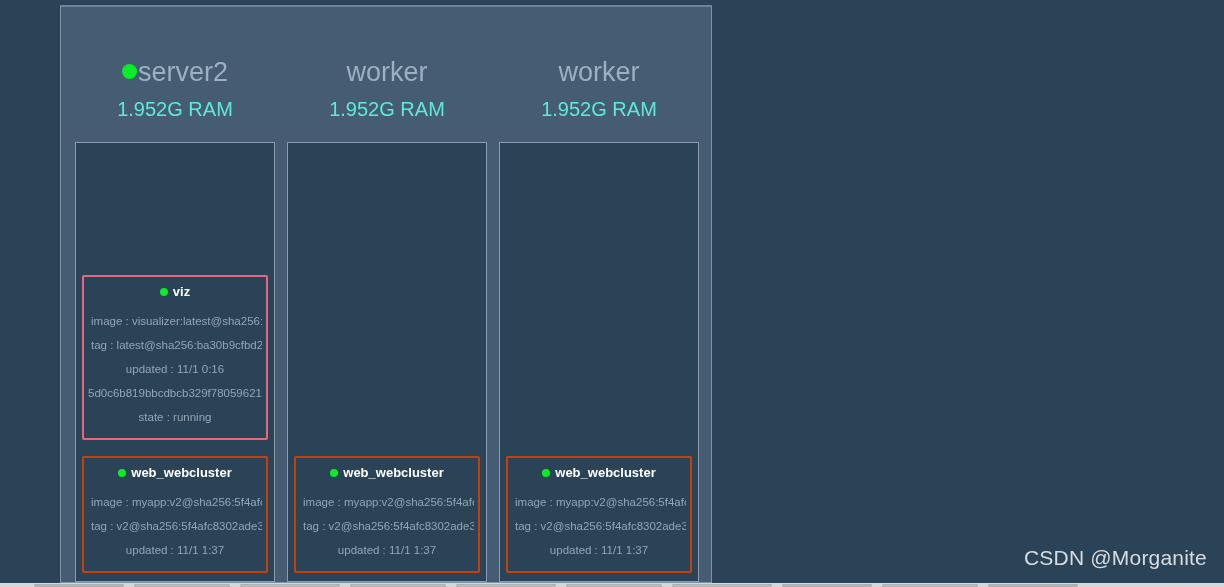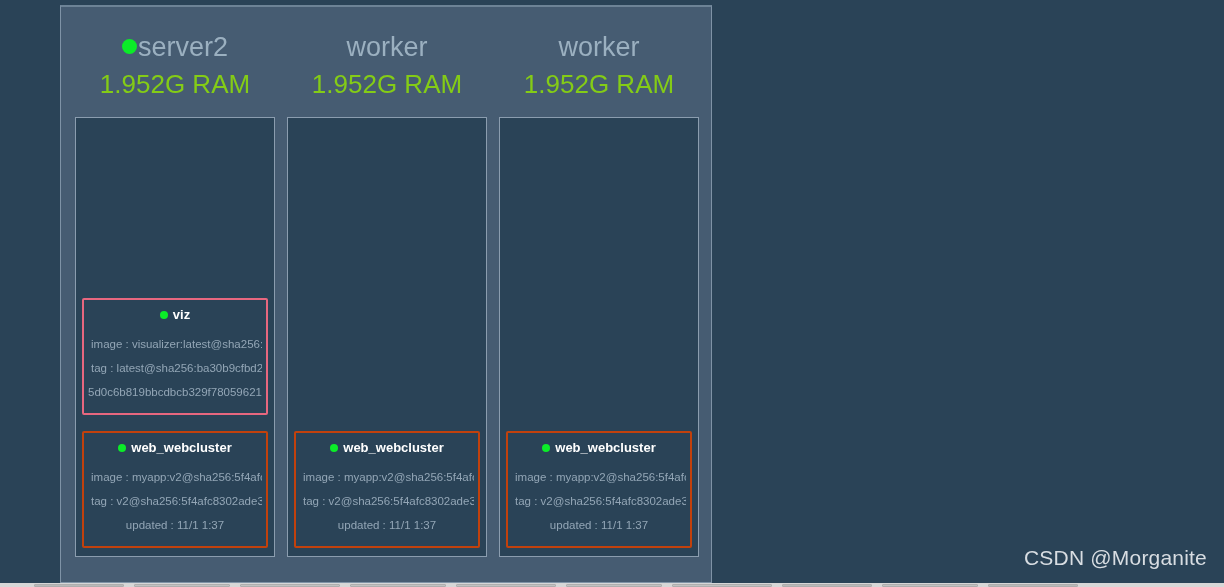--- a/index.html
+++ b/index.html
@@ -22,21 +22,21 @@
     position: absolute;
     left: 60px;
     top: 5px;
     width: 652px;
     height: 578px;
     background: #465c72;
     border: 1px solid #7f93a6;
     border-top: 2px solid #6d8396;
     display: flex;
     flex-direction: row;
-    align-items: flex-start;
+    align-items: flex-end;
     padding: 0;
   }
 
   .node-column {
     width: 200px;
     margin-left: 12px;
     margin-top: 12px;
     display: flex;
     flex-direction: column;
     align-items: stretch;
@@ -60,21 +60,21 @@
     width: 15px;
     height: 15px;
     border-radius: 50%;
     background: #0bec28;
     vertical-align: middle;
     position: relative;
     top: -2px;
     margin-right: 1px;
   }
   .node-role { font-size: 27px; color: #9bb0c0; }
-  .node-ram  { font-size: 26px; color: #84cc16; }
+  .node-ram  { font-size: 20px; color: #5eead4; }
 
   
   .node-body {
     margin-top: 14px;
     background: #2a4357;
     border: 1px solid #8b9daf;
     min-height: 440px;
     display: flex;
     flex-direction: column;
     justify-content: flex-end;
@@ -174,21 +174,23 @@
     </div>
 
     <div class="node-body">
 
       <div class="task-card state-alt">
         <div class="task-title">
           <span class="task-dot"></span><span>viz</span>
         </div>
         <div class="task-line left">image : visualizer:latest@sha256:b</div>
         <div class="task-line left">tag : latest@sha256:ba30b9cfbd2a</div>
+        <div class="task-line center">updated : 11/1 0:16</div>
         <div class="task-line center">5d0c6b819bbcdbcb329f780596218</div>
+        <div class="task-line center">state : running</div>
       </div>
 
       <div class="task-card">
         <div class="task-title">
           <span class="task-dot"></span><span>web_webcluster</span>
         </div>
         <div class="task-line left">image : myapp:v2@sha256:5f4afc8</div>
         <div class="task-line left">tag : v2@sha256:5f4afc8302ade31</div>
         <div class="task-line center">updated : 11/1 1:37</div>
       </div>

